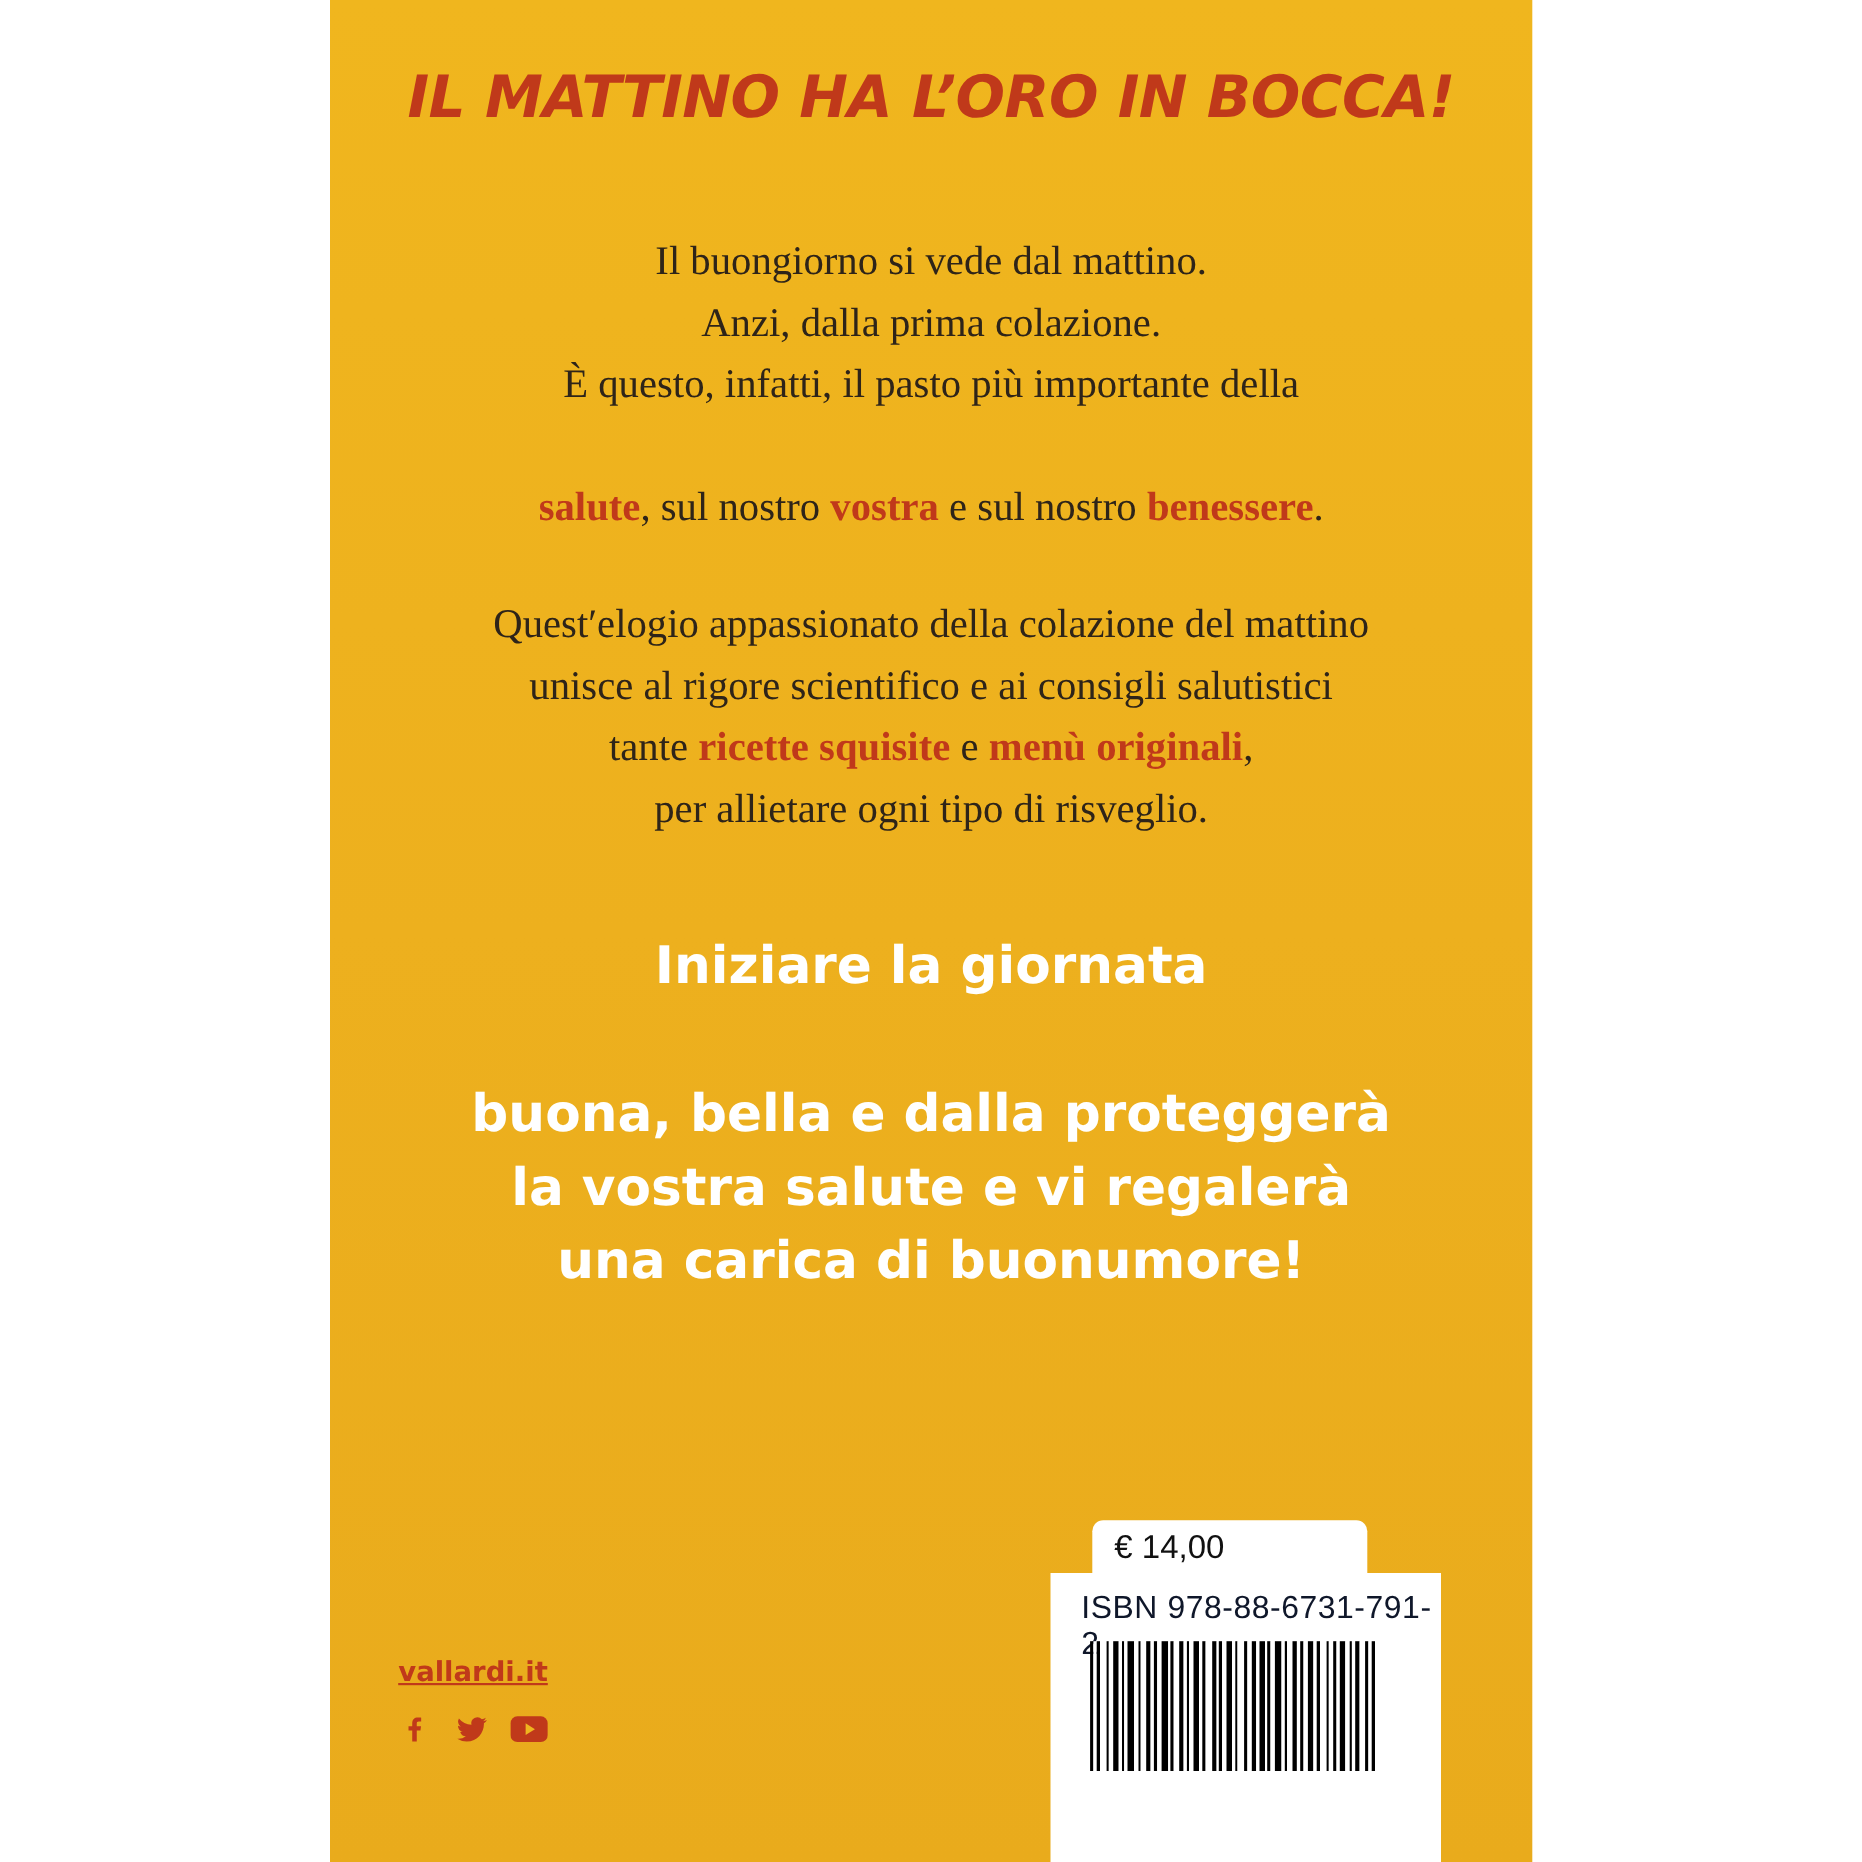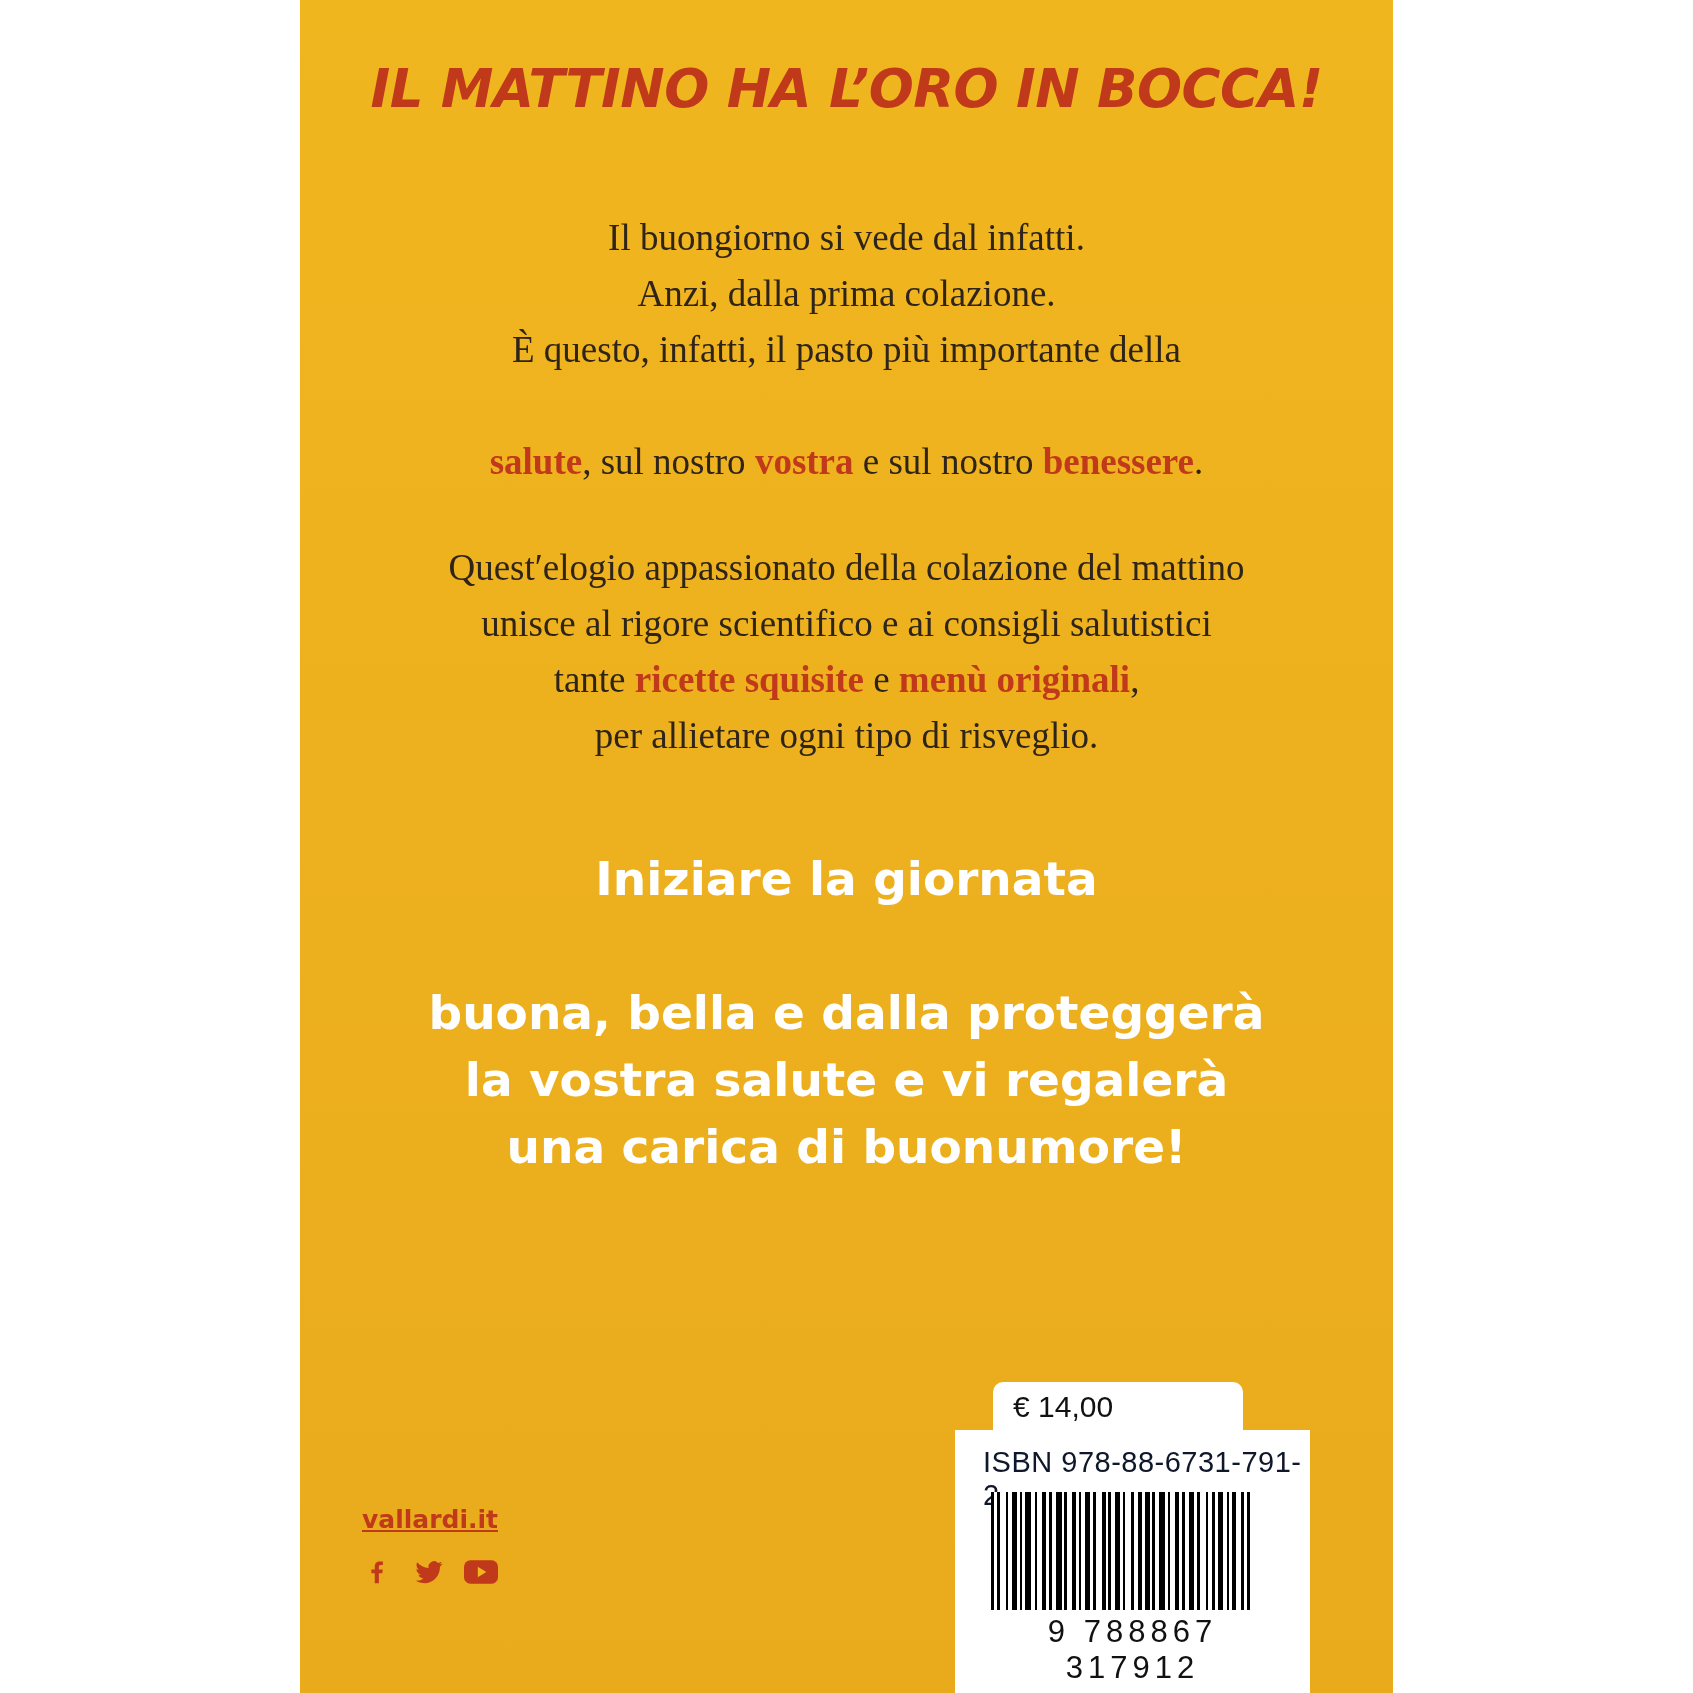--- a/index.html
+++ b/index.html
@@ -179,21 +179,21 @@
 </style>
 </head>
 <body>
 
 <div class="page">
   <div class="cover">
 
     <div class="headline">IL MATTINO HA L’ORO IN BOCCA!</div>
 
     <div class="body-block p1">
-      <span>Il buongiorno si vede dal infatti.</span><br>
+      <span>Il buongiorno si vede dal mattino.</span><br>
       <span>Anzi, dalla prima colazione.</span><br>
       <span>È questo, infatti, il pasto più importante della</span><br>
       <br>
       <span class="hl">salute</span><span>, sul nostro </span><span class="hl">vostra</span><span> e sul nostro </span><span class="hl">benessere</span><span>.</span>
     </div>
 
     <div class="body-block p2">
       <span>Quest′elogio appassionato della colazione del mattino</span><br>
       <span>unisce al rigore scientifico e ai consigli salutistici</span><br>
       <span>tante </span><span class="hl">ricette squisite</span><span> e </span><span class="hl">menù originali</span><span>,</span><br>
@@ -303,18 +303,17 @@
             <i style="width:5px"></i>
           <i style="width:4px;background:#fff"></i>
             <i style="width:2px"></i>
             <i style="width:3px;background:#fff"></i>
           <i style="width:4px"></i>
             <i style="width:5px;background:#fff"></i>
             <i style="width:3px"></i>
           <i style="width:3px;background:#fff"></i>
             <i style="width:3px"></i>
         </div>
-        <div class="barcode-digits">9 788867 317912</div>
       </div>
     </div>
 
   </div>
 </div>
 
 </body></html>

